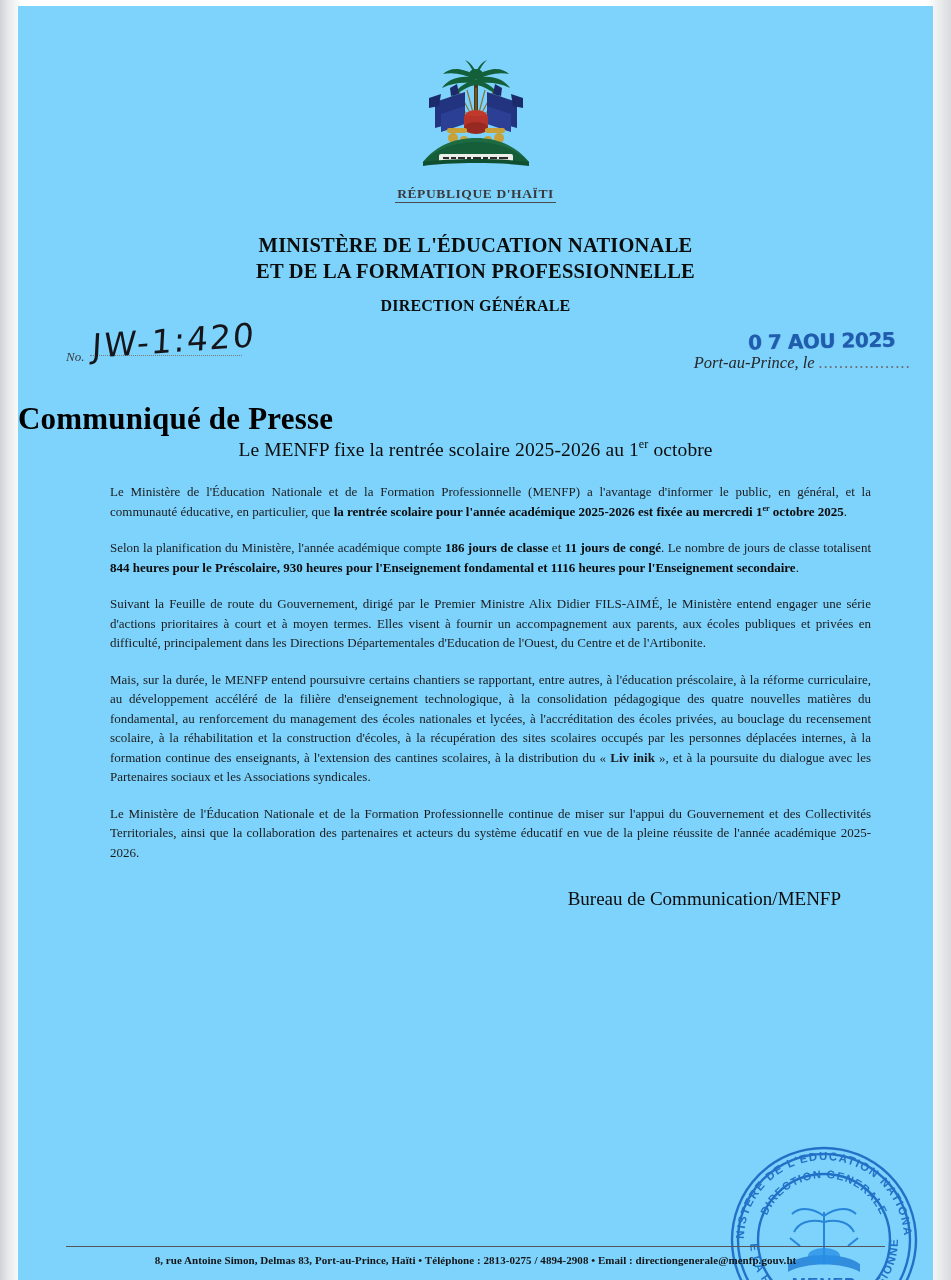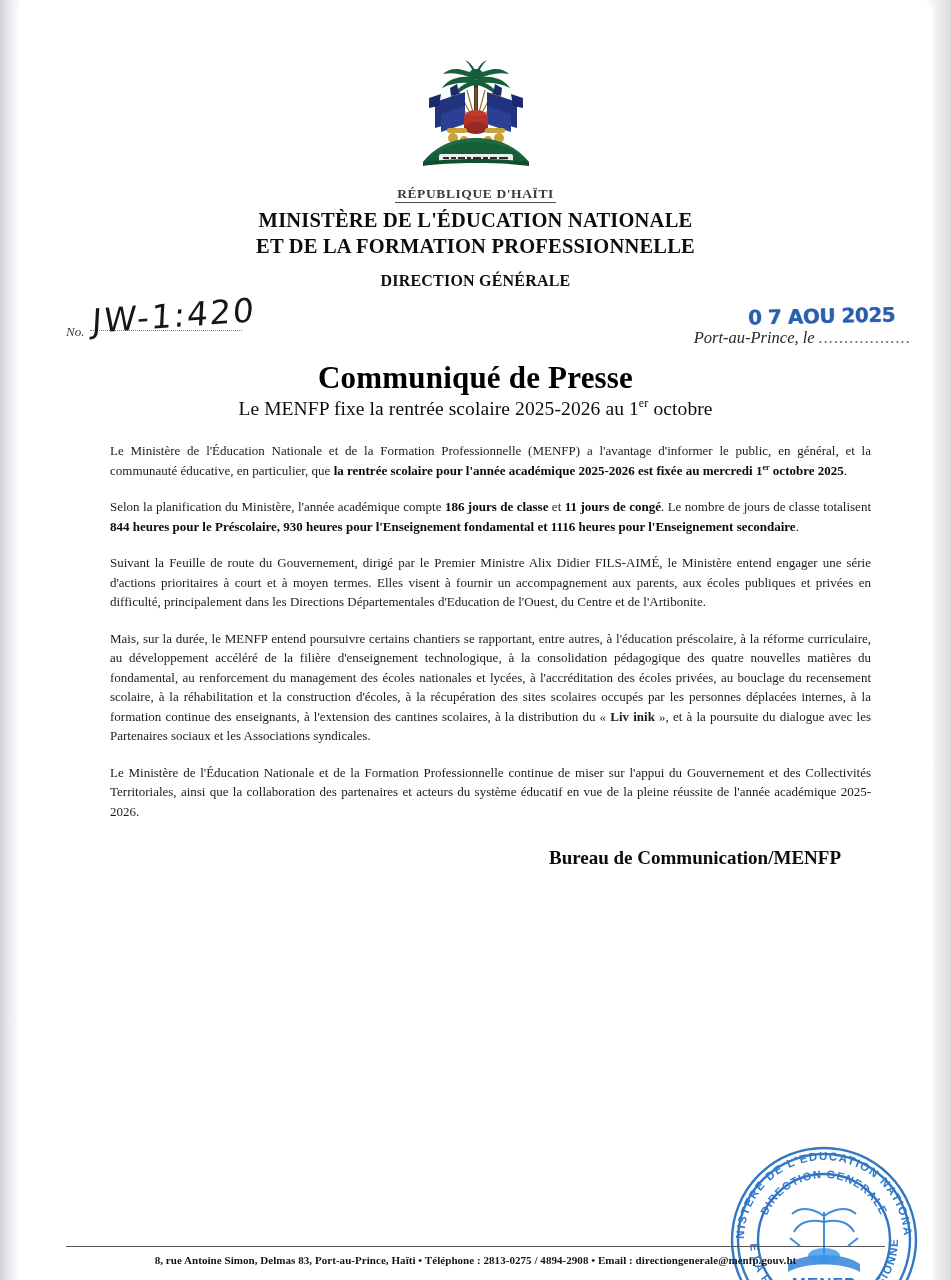--- a/index.html
+++ b/index.html
@@ -15,21 +15,21 @@
     position: absolute;
     top: 0; left: 0;
     width: 951px; height: 1280px;
     background: linear-gradient(90deg, #cfd2d6 0px, #e6e8ea 8px, #f2f3f4 14px, #ffffff 22px, #ffffff 926px, #f0f1f2 936px, #d9dbde 951px);
   }
   .page {
     position: absolute;
     top: 6px; left: 18px;
     width: 915px;
     height: 1274px;
-    background: #ffffff;
+    background: #7dd3fc;
     overflow: hidden;
   }
 
   
   .emblem-wrap { text-align: center; padding-top: 52px; }
   .emblem { display: inline-block; width: 118px; height: 122px; }
   .republic {
     text-align: center;
     font-size: 13.5px;
     letter-spacing: 0.6px;
@@ -42,21 +42,21 @@
     border-bottom: 1.3px solid #4a4a4c;
     padding: 0 2px 1px 2px;
   }
   .ministry {
     text-align: center;
     font-weight: bold;
     font-size: 20.5px;
     line-height: 1.26;
     letter-spacing: 0.2px;
     color: #0d0d0d;
-    margin-top: 6px;
+    margin-top: 31px;
   }
   .direction {
     text-align: center;
     font-weight: bold;
     font-size: 16px;
     letter-spacing: 0.2px;
     color: #0d0d0d;
     margin-top: 12px;
   }
 
@@ -105,25 +105,24 @@
     font-size: 20px;
     color: #1a53a8;
     letter-spacing: -0.5px;
     transform: rotate(-1.2deg);
     text-shadow: 0.6px 0 0 rgba(26,83,168,0.45), -0.5px 0.4px 0 rgba(26,83,168,0.3);
     opacity: 0.93;
   }
 
   
   .title {
-    text-align: center;
     font-weight: bold;
     font-size: 31px;
     color: #000;
-    margin-top: 8px;
+    margin-top: 24px;
     letter-spacing: 0.2px;
   }
   .subtitle {
     text-align: center;
     font-weight: normal;
     font-size: 19.5px;
     color: #0b0b0b;
     letter-spacing: 0.1px;
   }
   sup { font-size: 0.62em; vertical-align: super; }
@@ -142,21 +141,21 @@
     hyphens: none;
   }
   p.para b { font-weight: bold; color: #0a0a0a; }
   p.para .bi { font-weight: bold; }
 
   
   .signature {
     text-align: right;
     padding-right: 92px;
     margin-top: 26px;
-    font-weight: bold;
+    font-weight: normal;
     font-size: 19px;
     color: #0c0c0c;
   }
 
   
   .stamp {
     position: absolute;
     left: 700px;
     top: 1128px;
     width: 212px;

